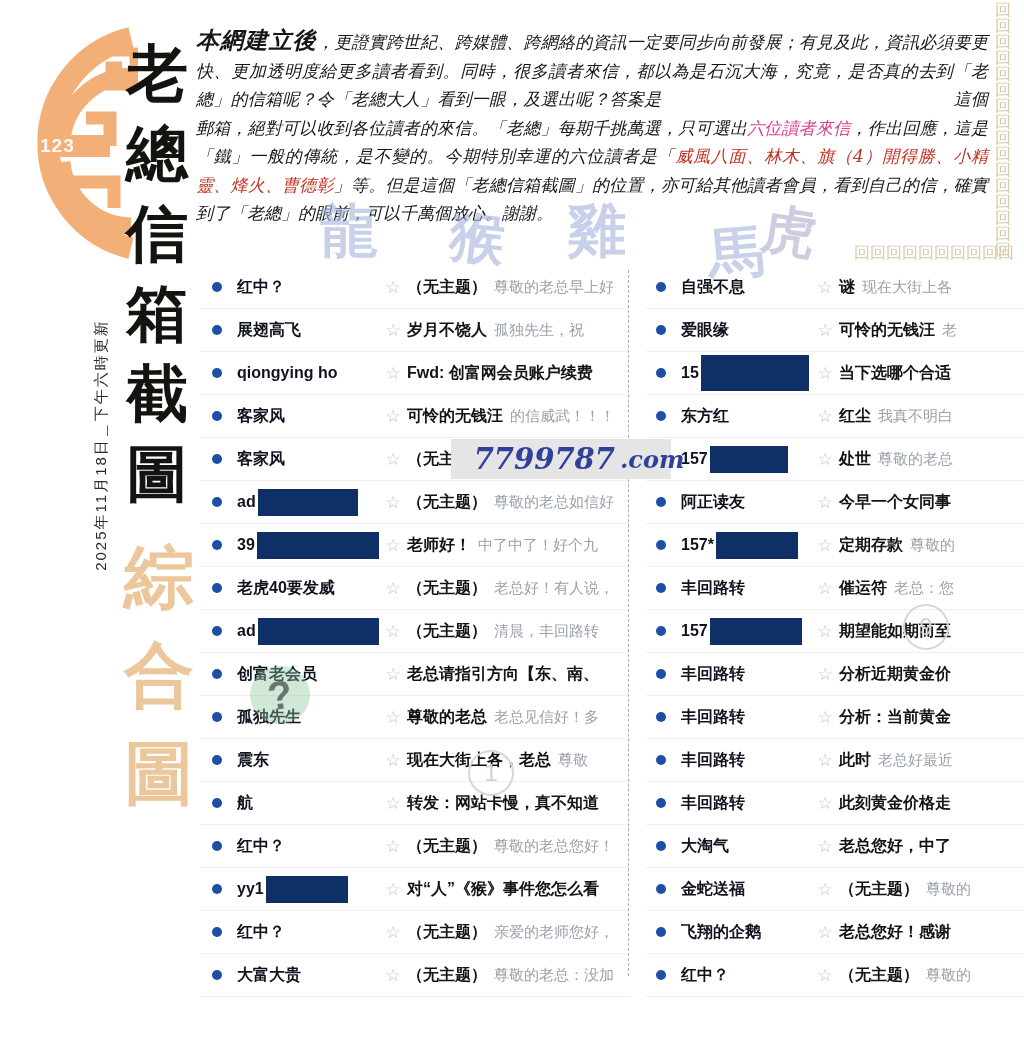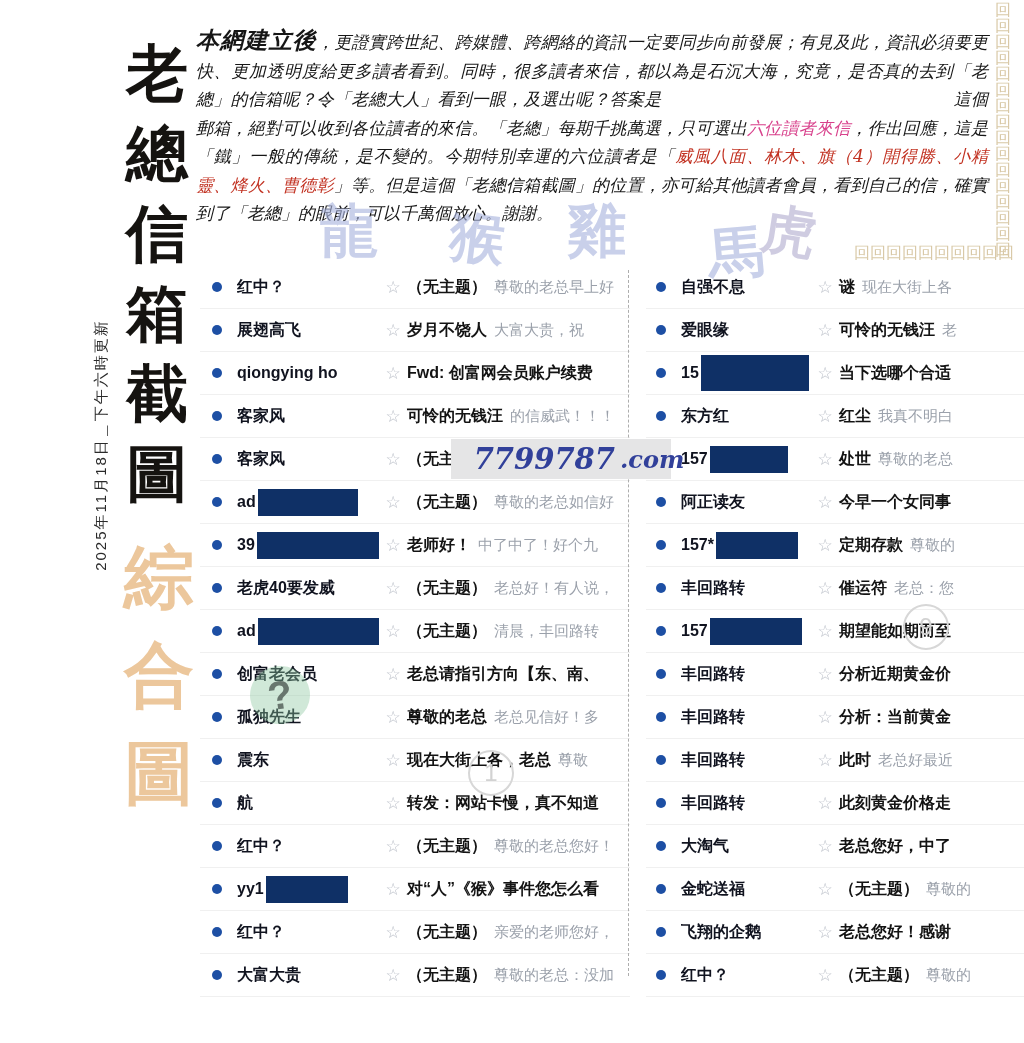--- a/index.html
+++ b/index.html
@@ -71,20 +71,34 @@
   .wm-circ{position:absolute;border:2px solid #d7d7d7;border-radius:50%;width:42px;height:42px;
            display:flex;align-items:center;justify-content:center;font-size:24px;color:#d2d2d2;}
   .wm-c1{left:468px;top:750px;}
   .wm-c9{left:903px;top:604px;}
 </style>
 </head>
 <body>
 
 <div class="stage">
 
+  <div class="seal">
+    <svg width="128" height="238" viewBox="0 0 128 238">
+      <g fill="none" stroke="#f2b078">
+        <path d="M121,16 A108,108 0 0 0 121,226" stroke-width="22"></path>
+        <path d="M121,54 A70,70 0 0 0 52,122" stroke-width="17"></path>
+        <path d="M52,140 A70,70 0 0 0 121,204" stroke-width="17"></path>
+        <path d="M30,124 L100,124" stroke-width="22"></path>
+        <path d="M100,124 L100,96 L76,96" stroke-width="13"></path>
+        <path d="M62,160 L104,160 L104,186" stroke-width="13"></path>
+        <path d="M96,30 L124,30 L124,64 L100,64 L100,44 L112,44" stroke-width="9"></path>
+      </g>
+    </svg>
+    <span class="seal-num">123</span>
+  </div>
 
   <div class="vtitle" id="vtitle">
       <div class="ch">老</div>
       <div class="ch">總</div>
       <div class="ch">信</div>
       <div class="ch">箱</div>
       <div class="ch">截</div>
       <div class="ch">圖</div>
     </div>
   <div class="vsub" id="vsub">
@@ -118,21 +132,21 @@
     <span class="prev">尊敬的老总早上好</span>
   </div>
 
   <div class="mrow">
     <span class="dot"></span>
     <span class="sender">
           <span>展翅高飞</span>
         </span>
     <span class="star">☆</span>
     <span class="subj">岁月不饶人</span>
-    <span class="prev">大富大贵，祝</span>
+    <span class="prev">孤独先生，祝</span>
   </div>
 
   <div class="mrow">
     <span class="dot"></span>
     <span class="sender">
           <span>qiongying ho</span>
         </span>
     <span class="star">☆</span>
     <span class="subj">Fwd: 创富网会员账户续费</span>
 

